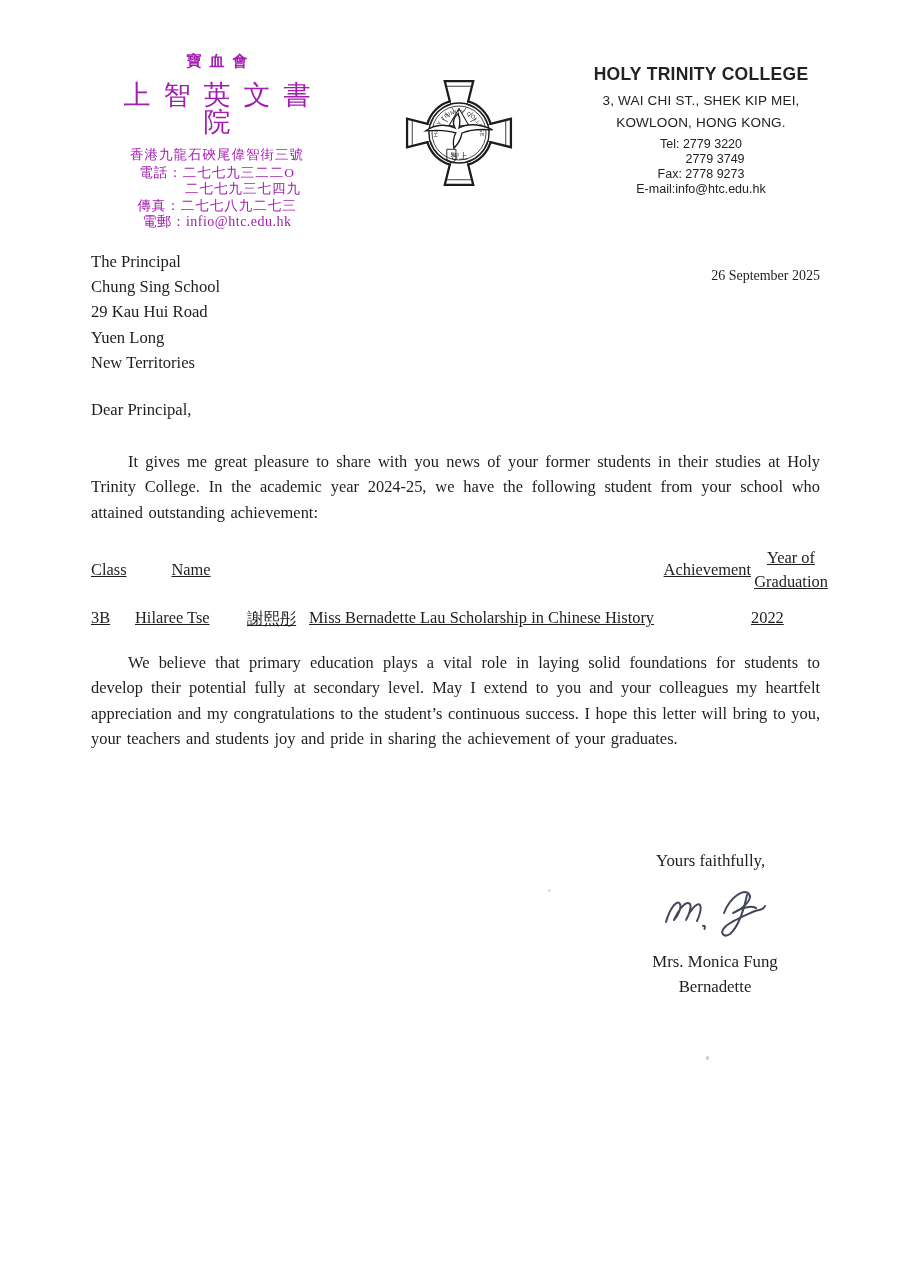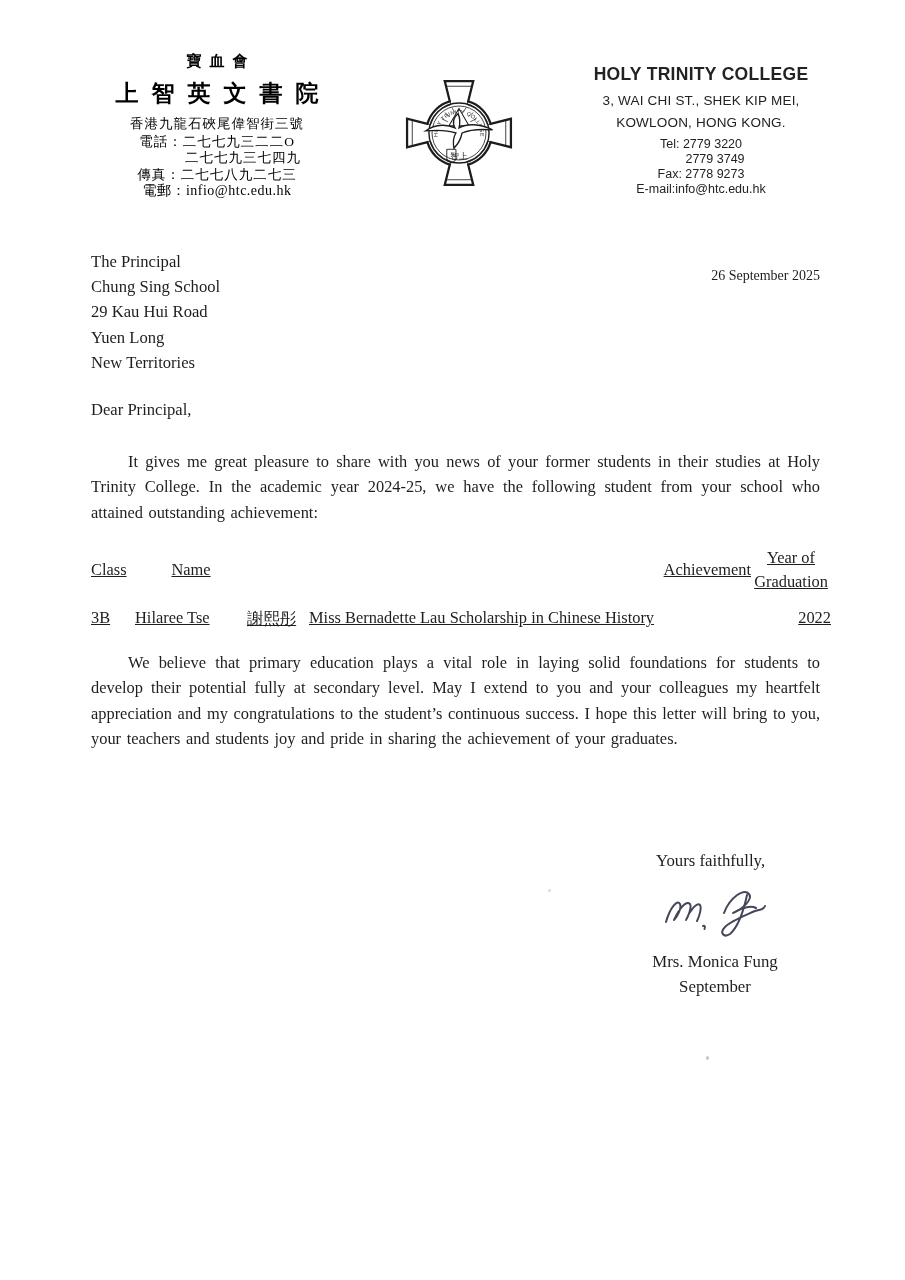--- a/index.html
+++ b/index.html
@@ -12,25 +12,25 @@
     color: #1e1e1e;
     overflow: hidden;
   }
 
   
   .zh-block {
     position: absolute;
     left: 92px; top: 54px;
     width: 250px;
     text-align: center;
-    color: #000000;
+    color: #a21caf;
     line-height: 1;
   }
   .zh-org   { font-size: 15px; letter-spacing: 8px; padding-left: 8px; margin-bottom: 13px; font-weight: bold; }
-  .zh-name  { font-size: 23px; letter-spacing: 13px; padding-left: 13px; margin-bottom: 12px; font-weight: bold; text-align: center; }
+  .zh-name  { font-size: 27px; letter-spacing: 13px; padding-left: 13px; margin-bottom: 12px; font-weight: normal; text-align: center; }
   .zh-addr  { font-size: 13.5px; letter-spacing: 1px; margin-bottom: 4px; }
   .zh-line  { font-size: 13.5px; letter-spacing: 1px; margin-bottom: 3px; }
   .zh-phone2 { transform: translateX(26px); }
   .zh-email { font-size: 14px; letter-spacing: 0.5px; }
 
   .crest {
     position: absolute;
     left: 403px; top: 76px;
     width: 112px; height: 114px;
   }
@@ -94,21 +94,21 @@
     grid-template-columns: 44px 112px 62px 1fr 80px;
     text-decoration: underline;
   }
   .ach-header { height: 48px; }
   .ach-header .c-class       { align-self: center; text-align: left; }
   .ach-header .c-name        { align-self: center; text-align: center; }
   .ach-header .c-achievement { align-self: center; text-align: right; }
   .ach-header .c-year        { text-align: center; line-height: 24px; }
   .ach-row { margin-top: 14px; }
   .ach-row .c-class, .ach-row .c-name, .ach-row .c-namezh, .ach-row .c-achievement { text-align: left; }
-  .ach-row .c-year { text-align: right; }
+  .ach-row .c-year { text-align: left; }
 
   
   .valediction {
     position: absolute;
     left: 656px; top: 851px;
     font-size: 16.8px;
   }
   .signature {
     position: absolute;
     left: 658px; top: 882px;
@@ -243,18 +243,18 @@
       <g fill="none" stroke="#44465a" stroke-width="2" stroke-linecap="round" stroke-linejoin="round">
         <path d="M8,40 C12,26 19,17 22,22 C24,26 19,35 16,38 C21,27 28,18 32,22 C34,25 30,35 28,38 C32,28 39,20 42,23 C44,26 41,35 39,39"></path>
         <path d="M45,44 c1.5,-0.5 2.5,0.5 1.5,3"></path>
         <path d="M66,31 C72,15 86,6 91,12 C95,17 85,27 75,31 C82,27 92,23 98,26"></path>
         <path d="M89,13 C86,27 81,44 72,52 C66,56 61,51 67,45 C73,39 86,34 97,29 C101,27 105,29 107,24"></path>
       </g>
     </svg>
   </div>
 
   <div class="sig-name">Mrs. Monica Fung</div>
-  <div class="sig-title">September</div>
+  <div class="sig-title">Bernadette</div>
 
   <div class="speck speck-1"></div>
   <div class="speck speck-2"></div>
 
 </div>
 
 </body></html>

